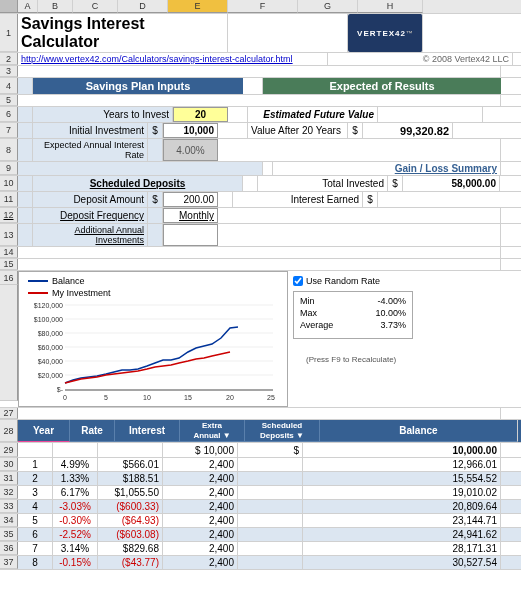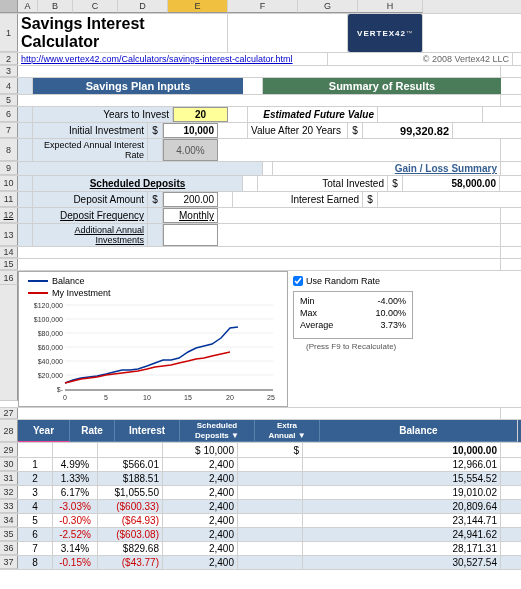--- a/index.html
+++ b/index.html
@@ -205,21 +205,21 @@
   <div class="sheet-row" style="min-height:8px;">
     <div class="row-num">3</div>
     <div class="cell" style="width:483px;"></div>
   </div>
 
   <div class="sheet-row" style="min-height:16px;">
     <div class="row-num">4</div>
     <div class="cell" style="width:15px; background:#dce6f1;"></div>
     <div class="cell section-header-blue" style="width:210px; border:1px solid #366092;">Savings Plan Inputs</div>
     <div class="cell" style="width:20px;"></div>
-    <div class="cell section-header-green" style="width:238px; border:1px solid #4a7c59;">Summary of Results</div>
+    <div class="cell section-header-green" style="width:238px; border:1px solid #4a7c59;">Expected of Results</div>
   </div>
 
   <div class="sheet-row" style="min-height:8px;">
     <div class="row-num">5</div>
     <div class="cell" style="width:483px;"></div>
   </div>
 
   <div class="sheet-row" style="min-height:16px;">
     <div class="row-num">6</div>
     <div class="cell" style="width:15px; background:#dce6f1;"></div>
@@ -369,41 +369,41 @@
         </div>
         <div style="display:flex; justify-content:space-between; margin-bottom:2px;">
           <span>Max</span>
           <span>10.00%</span>
         </div>
         <div style="display:flex; justify-content:space-between; margin-bottom:4px;">
           <span>Average</span>
           <span>3.73%</span>
         </div>
       </div>
-      <div style="font-size:8px; color:#555; margin-top:3px;padding-left:13px;">(Press F9 to Recalculate)</div>
+      <div style="font-size:8px; color:#555; margin-top:16px;padding-left:13px;">(Press F9 to Recalculate)</div>
     </div>
   </div>
 
   <div class="sheet-row" style="min-height:8px;">
     <div class="row-num">27</div>
     <div class="cell" style="width:483px;"></div>
   </div>
 
   <div class="sheet-row" style="min-height:20px; background:#366092;">
     <div class="row-num" style="background:#e8e8e8;">28</div>
     <div class="cell data-header" style="width:52px; border-right:1px solid #5a80ac; border-bottom:1px solid #ec4899;">Year</div>
     <div class="cell data-header" style="width:45px; border-right:1px solid #5a80ac; border-bottom:1px solid #5a80ac;">Rate</div>
     <div class="cell data-header" style="width:65px; border-right:1px solid #5a80ac; border-bottom:1px solid #5a80ac;">Interest</div>
+    <div class="cell data-header" style="width:65px; border-right:1px solid #5a80ac; border-bottom:1px solid #5a80ac; font-size:8px; flex-direction:column; line-height:1.2;">
+      <span>Extra</span>
+        <span>Annual ▼</span>
+    </div>
     <div class="cell data-header" style="width:75px; border-right:1px solid #5a80ac; border-bottom:1px solid #5a80ac; font-size:8px; flex-direction:column; line-height:1.2;">
       <span>Scheduled</span>
         <span>Deposits ▼</span>
-    </div>
-    <div class="cell data-header" style="width:65px; border-right:1px solid #5a80ac; border-bottom:1px solid #5a80ac; font-size:8px; flex-direction:column; line-height:1.2;">
-      <span>Extra</span>
-        <span>Annual ▼</span>
     </div>
     <div class="cell data-header" style="width:198px; border-bottom:1px solid #5a80ac;">Balance</div>
   </div>
 
   <div class="sheet-row" style="min-height:15px;">
     <div class="row-num">29</div>
     <div class="cell" style="width:35px;"></div>
     <div class="cell" style="width:45px;"></div>
     <div class="cell" style="width:65px;"></div>
     <div class="cell" style="width:75px; text-align:right; justify-content:flex-end;">$ 10,000</div>

